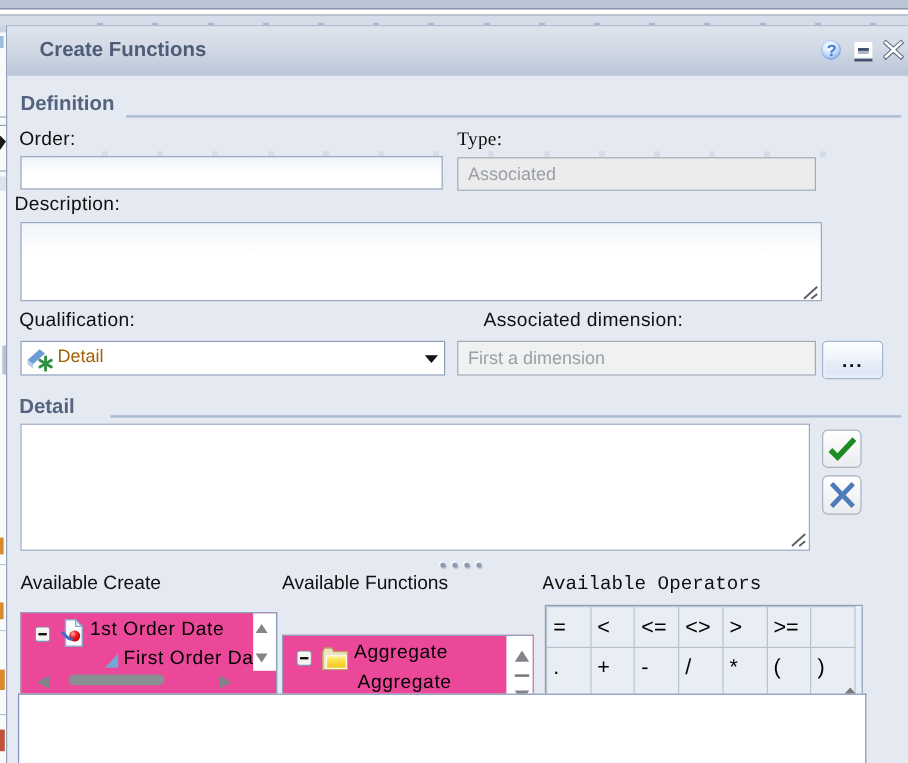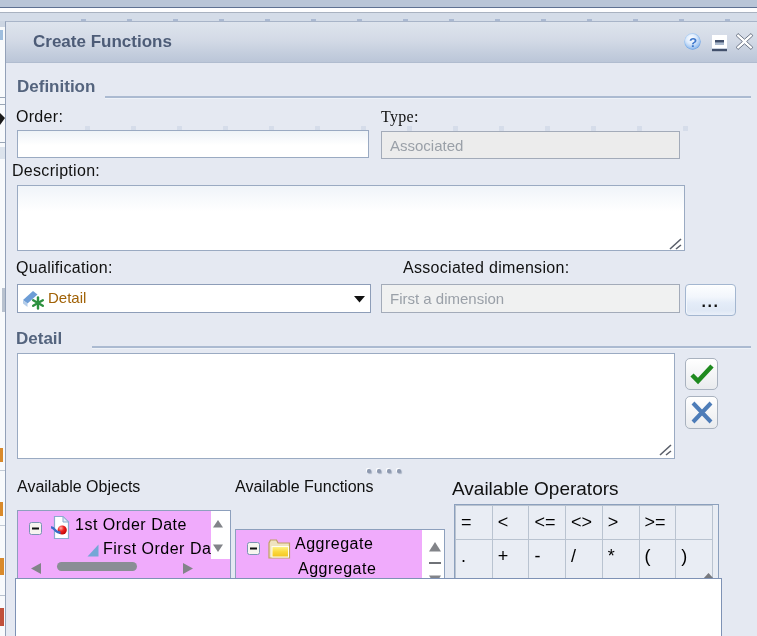--- a/index.html
+++ b/index.html
@@ -21,21 +21,21 @@
  background:linear-gradient(180deg,#dee4ed 0%,#d3dae6 45%,#c3cddd 80%,#bbc6d8 100%);
  border-bottom:1px solid #b0bccf;}
 #title{left:33px;top:32px;font-size:17px;font-weight:bold;color:#4d5c77;}
 
 .lbl{font-size:16px;color:#101010;letter-spacing:0.3px;}
 .sect{font-size:17px;font-weight:bold;color:#54647e;}
 .rule{height:2px;background:#abbad1;border-bottom:1px solid #eef2f8;}
 
 .inp{background:linear-gradient(180deg,#eef3f7 0%,#ffffff 55%);border:1px solid #9aaac2;}
 .dis{background:#ececec;border:1px solid #a3abb9;color:#9aa0a8;font-size:15px;}
-.panel{background:#f0abfc;border:1px solid #8da0bd;}
+.panel{background:#ec4899;border:1px solid #8da0bd;}
 </style>
 </head>
 <body>
 <div class="abs" id="topstrip"></div>
 <div class="abs" id="ts1"></div>
 <div class="abs" id="ts2"></div>
 <div class="abs" id="ts3"></div>
 <div class="abs" id="ts4"></div>
 <div class="abs" style="left:40px;top:19px;width:717px;height:2px;
 background:repeating-linear-gradient(90deg,rgba(160,176,204,0) 0px,rgba(160,176,204,0) 41px,rgba(160,176,204,0.8) 41px,rgba(160,176,204,0.8) 46px);"></div>
@@ -127,23 +127,23 @@
  <path d="M3 2 L21 21 M21 2 L3 21" stroke="#4d7cb8" stroke-width="4" fill="none"></path>
 </svg>
 
 <div class="abs dot" style="left:367px;top:469px;"></div>
 <div class="abs dot" style="left:377px;top:469px;"></div>
 <div class="abs dot" style="left:387px;top:469px;"></div>
 <div class="abs dot" style="left:397px;top:469px;"></div>
 <style>.dot{width:4px;height:4px;background:#8e9ab0;border-radius:1.5px;
 box-shadow:-1px -1px 0 #fdfdfe,1px 1px 1px #aab4c6;}</style>
 
-<div class="abs lbl" style="left:17px;top:478px;font-size:16px;letter-spacing:0;">Available Objects</div>
+<div class="abs lbl" style="left:17px;top:478px;font-size:16px;letter-spacing:0;">Available Create</div>
 <div class="abs lbl" style="left:235px;top:478px;font-size:16px;letter-spacing:0;">Available Functions</div>
-<div class="abs lbl" style="left:452px;top:478px;font-size:19px;letter-spacing:0;">Available Operators</div>
+<div class="abs lbl" style="left:452px;top:478px;font-size:16px;letter-spacing:0;font-family:Liberation Mono, monospace;">Available Operators</div>
 
 <div class="abs panel" style="left:17px;top:510px;width:212px;height:67px;overflow:hidden;">
 
  <svg class="abs" style="left:11px;top:11px" width="13" height="13" viewBox="0 0 13 13">
   <rect x="0.5" y="0.5" width="12" height="12" rx="2" fill="#f7f5ef" stroke="#7a94b4"></rect>
   <rect x="3" y="5.5" width="7" height="2" fill="#111"></rect>
  </svg>
 
  <svg class="abs" style="left:33px;top:4px" width="21" height="25" viewBox="0 0 21 25">
   <radialGradient id="redg" cx="35%" cy="30%" r="75%">

